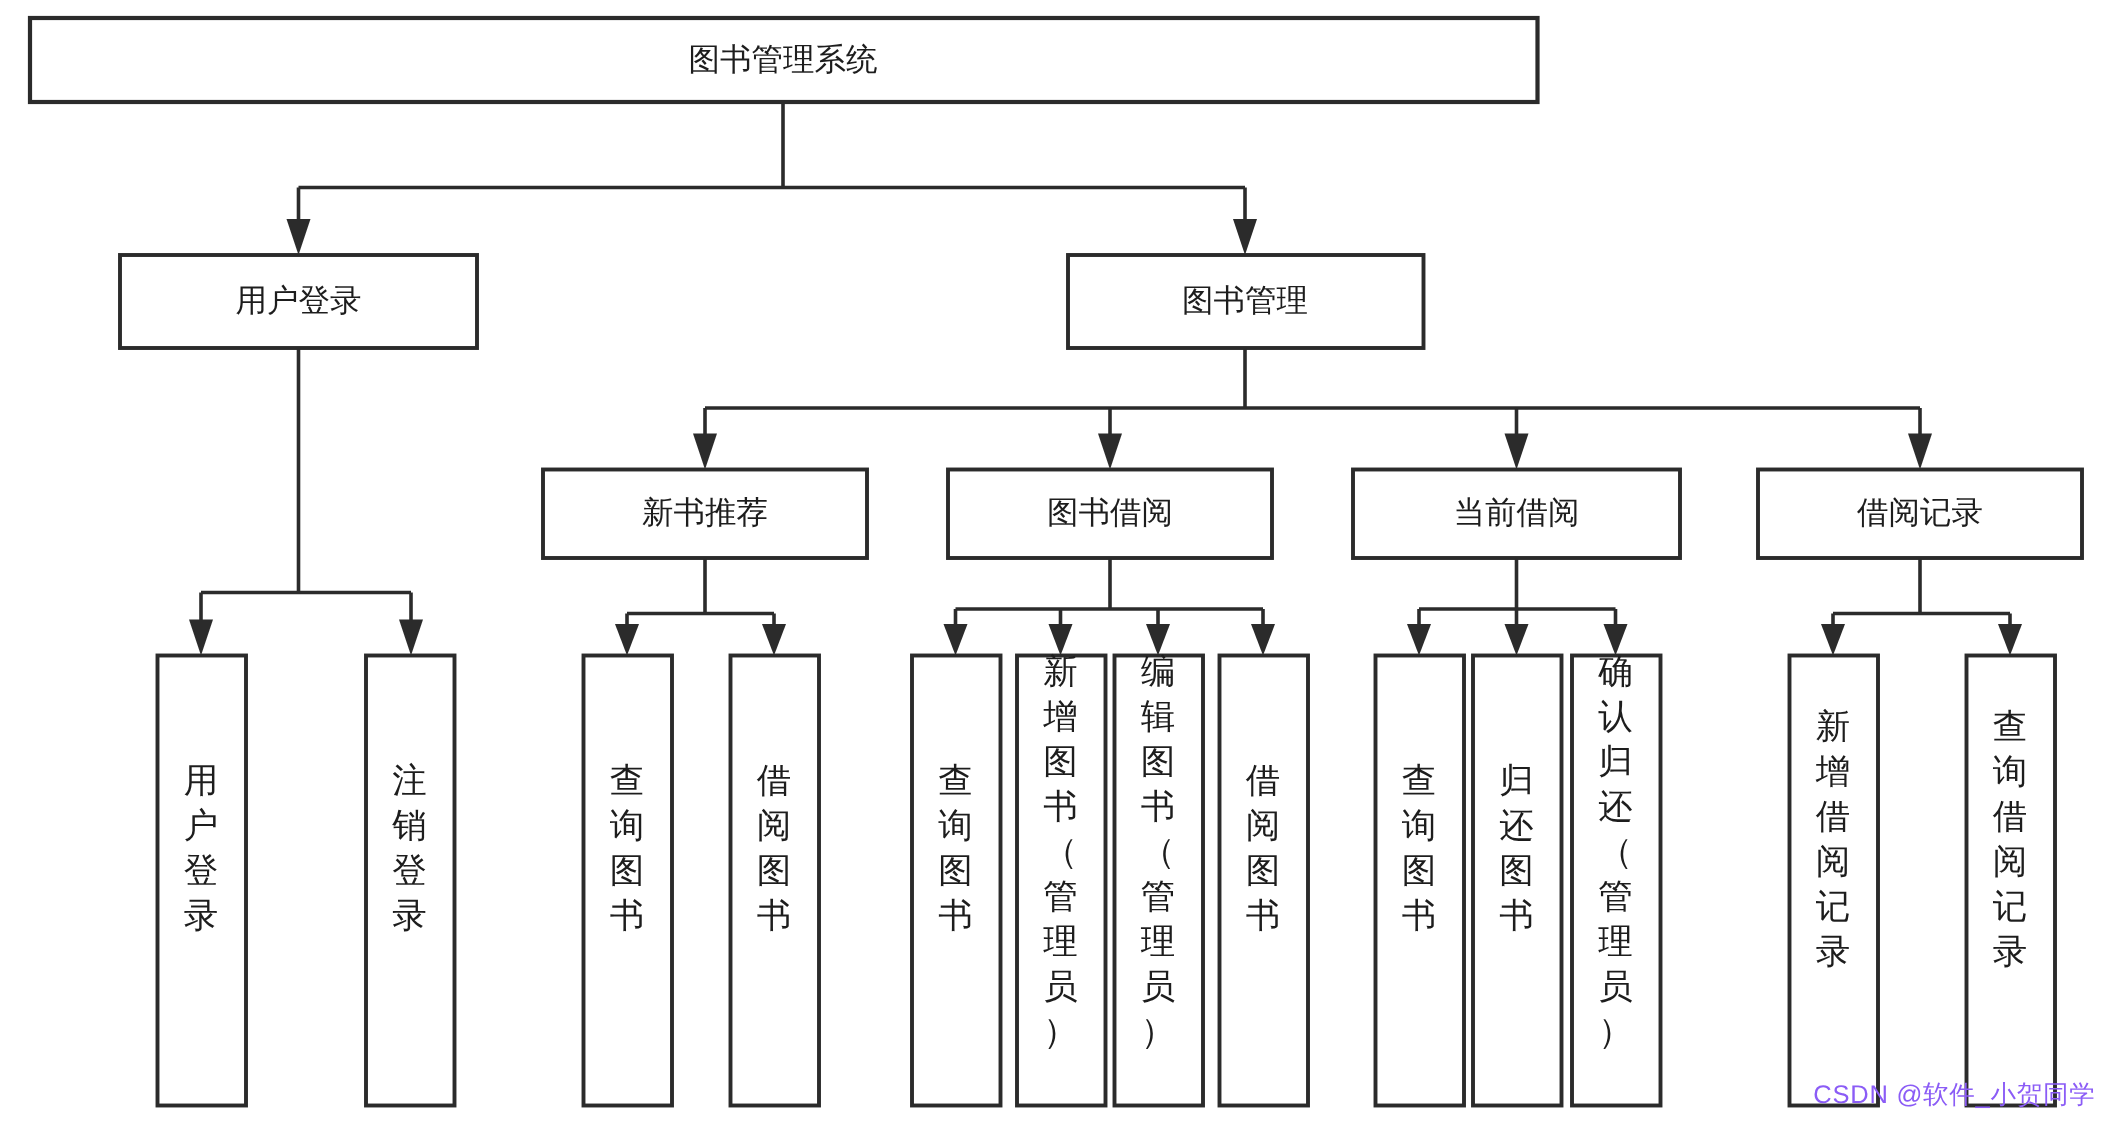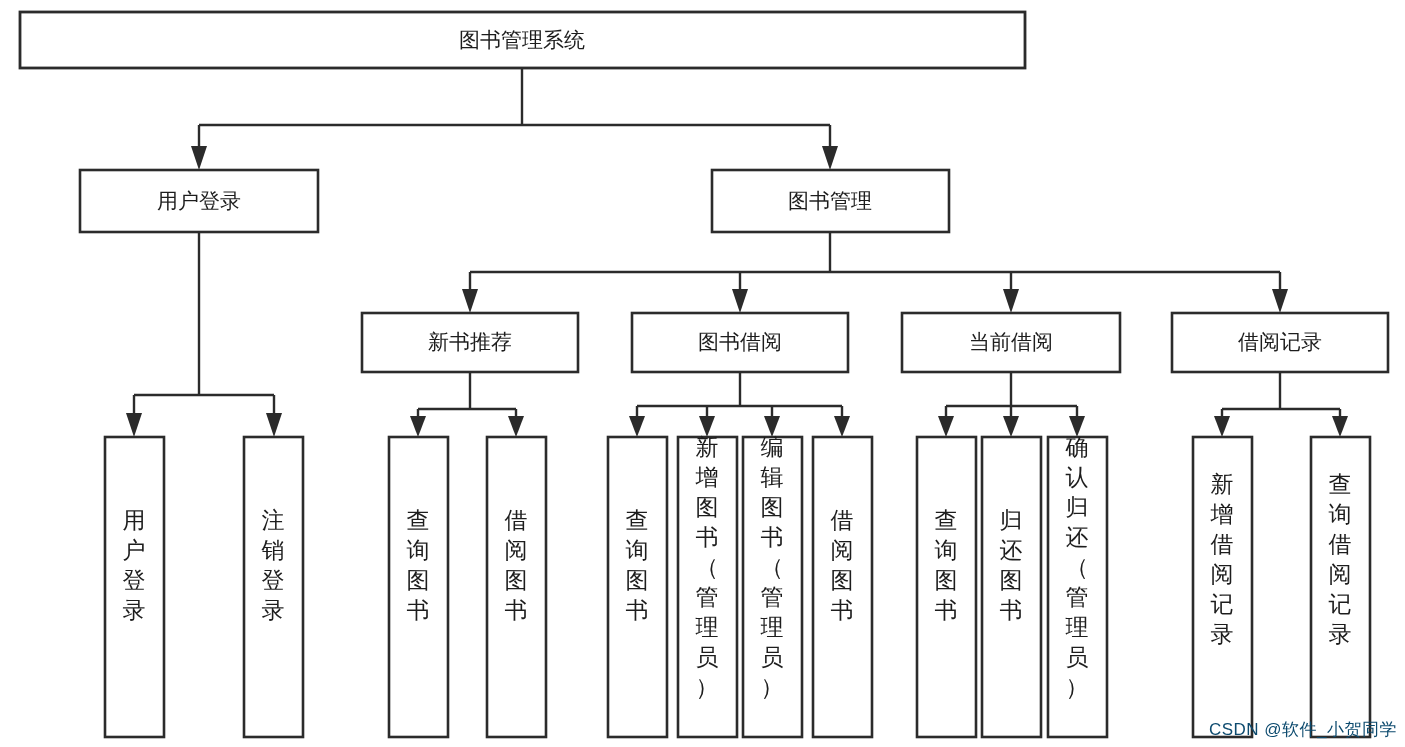--- a/index.html
+++ b/index.html
@@ -49,21 +49,21 @@
   .arrow-head {
     fill: #2b2b2b;
     stroke: none;
   }
   .watermark {
     position: absolute;
     right: 8px;
     bottom: 6px;
     font-family: "Liberation Sans", sans-serif;
     font-size: 17px;
-    color: #0c4a6e;
+    color: #8b5cf6;
     letter-spacing: 0.5px;
     white-space: nowrap;
     user-select: none;
   }
 </style>
 </head>
 <body>
 
 <svg id="diagram" viewBox="0 0 1405 747" xmlns="http://www.w3.org/2000/svg">
 

